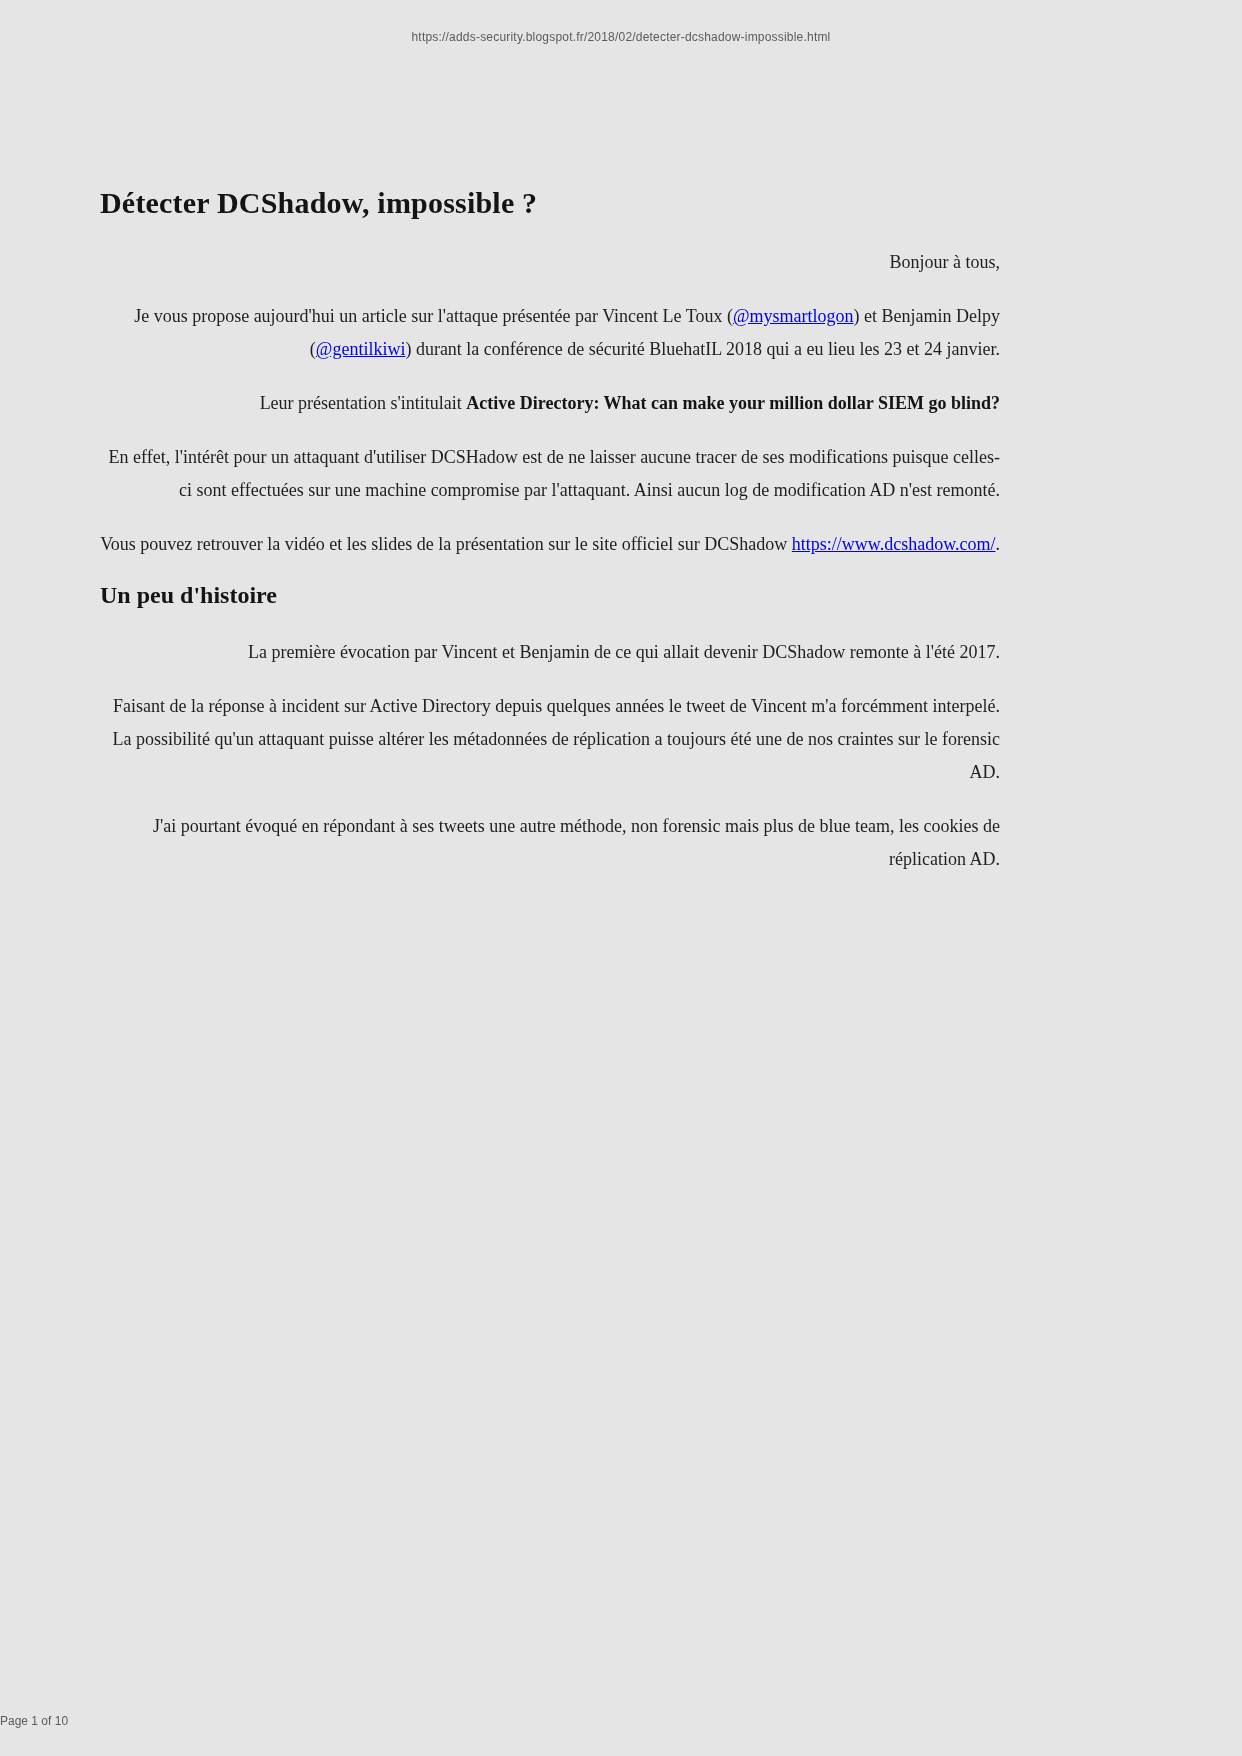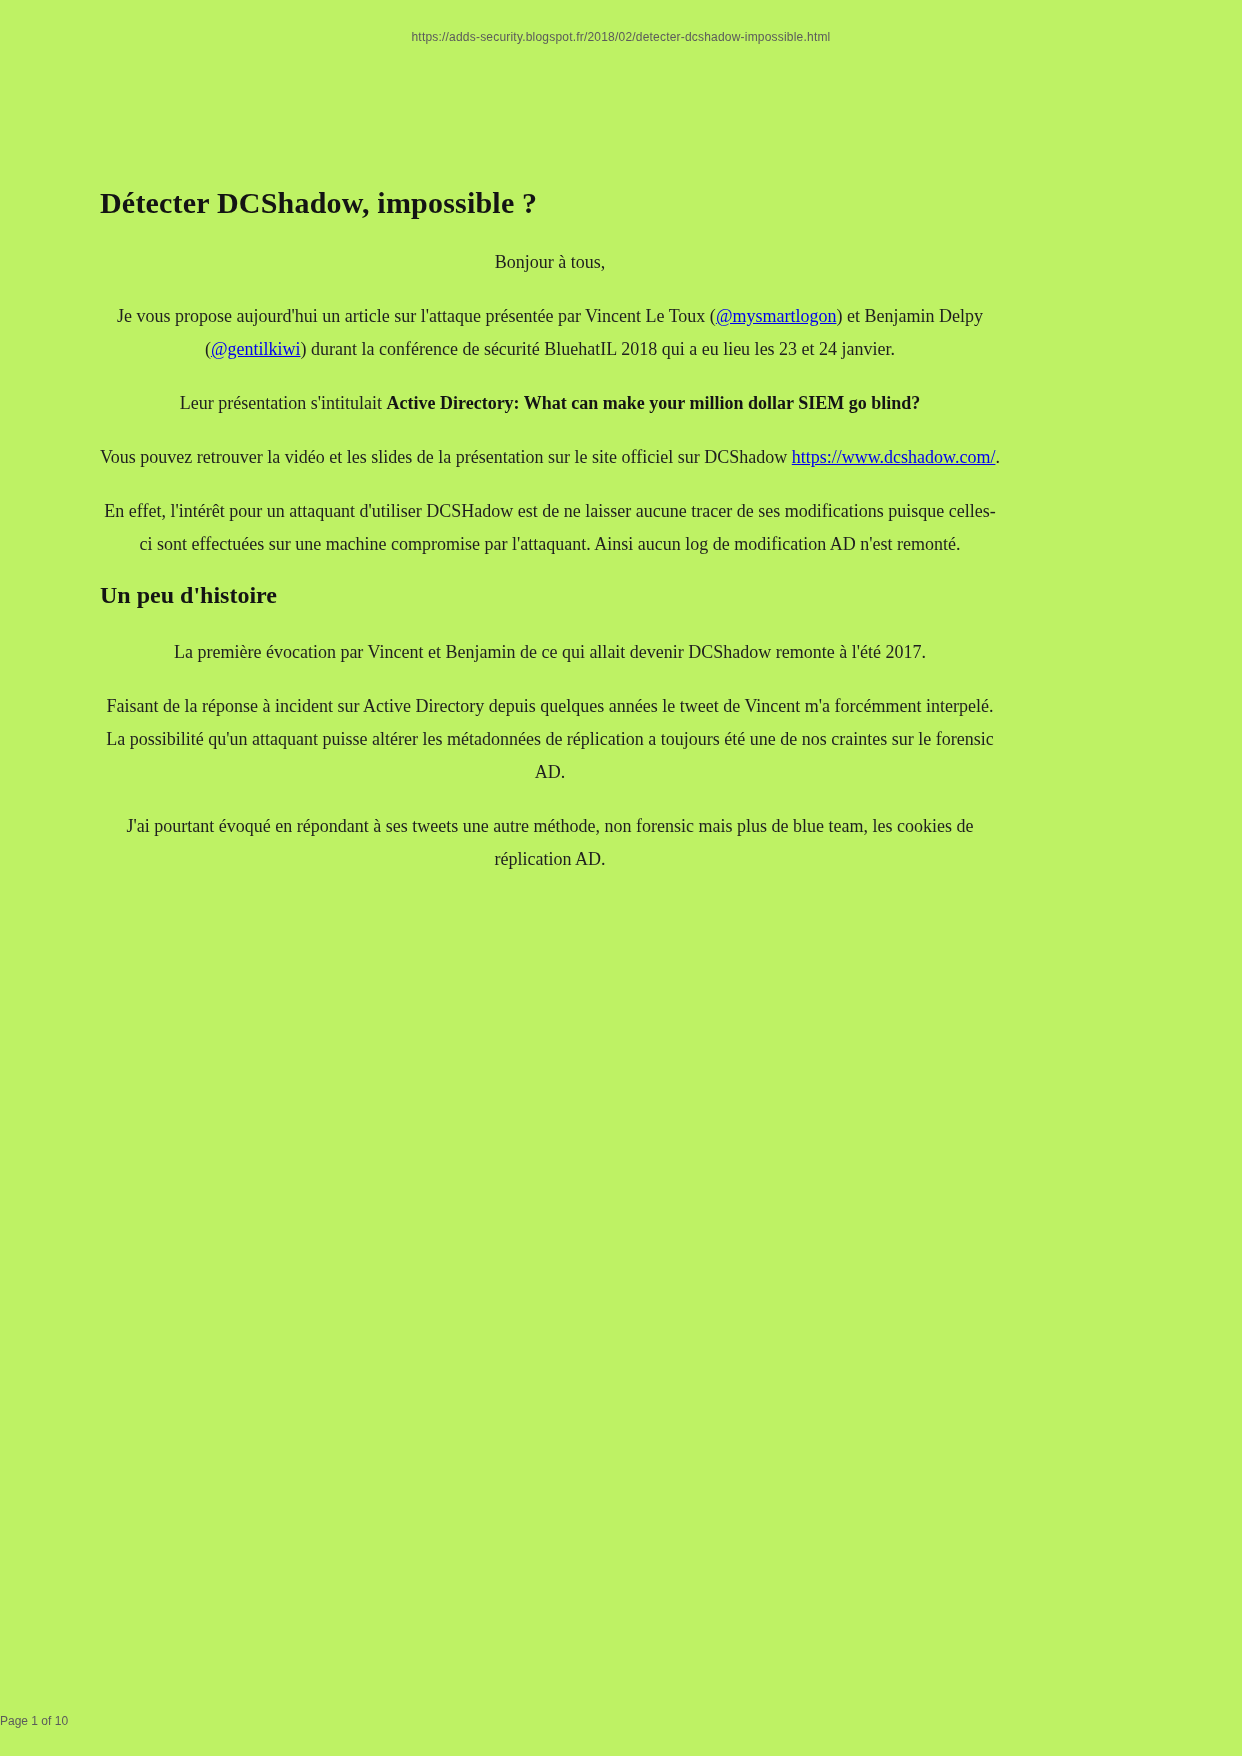--- a/index.html
+++ b/index.html
@@ -1,21 +1,21 @@
 <!DOCTYPE html>
 <html><head>
 <meta charset="utf-8">
 <style>
   * { margin: 0; padding: 0; box-sizing: border-box; }
   html, body { background: #ffffff; }
   .page {
     position: relative;
     width: 1242px;
     height: 1756px;
-    background: #bef264;
+    background: #e5e5e5;
     font-family: "Liberation Serif", "DejaVu Serif", serif;
     color: #1f1f1f;
     overflow: hidden;
   }
   .doc-header {
     position: absolute;
     top: 30px;
     left: 0;
     width: 100%;
     text-align: center;
@@ -40,21 +40,21 @@
   .archived {
     font-size: 16px;
     color: #808080;
     margin-bottom: 30px;
   }
   p.para {
     font-size: 18px;
     line-height: 33px;
     color: #1f1f1f;
     margin-bottom: 21px;
-    text-align: center;
+    text-align: right;
   }
   p.para b { font-weight: bold; color: #141414; margin-top: 22px; }
   a.inline-link {
     color: #0000ee;
     text-decoration: underline;
     cursor: pointer;
   }
   h2.section-heading {
     font-size: 24px;
     font-weight: bold;
@@ -89,25 +89,25 @@
 
     <p class="para">
       <span>Je vous propose aujourd'hui un article sur l'attaque présentée par Vincent Le Toux (</span><a class="inline-link" href="#">@mysmartlogon</a><span>) et Benjamin Delpy (</span><a class="inline-link" href="#">@gentilkiwi</a><span>) durant la conférence de sécurité BluehatIL 2018 qui a eu lieu les 23 et 24 janvier.</span>
     </p>
 
     <p class="para">
       <span>Leur présentation s'intitulait </span><b>Active Directory: What can make your million dollar SIEM go blind?</b>
     </p>
 
     <p class="para">
-      <span>Vous pouvez retrouver la vidéo et les slides de la présentation sur le site officiel sur DCShadow </span><a class="inline-link" href="#">https://www.dcshadow.com/</a><span>.</span>
+      <span>En effet, l'intérêt pour un attaquant d'utiliser DCSHadow est de ne laisser aucune tracer de ses modifications puisque celles-ci sont effectuées sur une machine compromise par l'attaquant. Ainsi aucun log de modification AD n'est remonté.</span>
     </p>
 
     <p class="para">
-      <span>En effet, l'intérêt pour un attaquant d'utiliser DCSHadow est de ne laisser aucune tracer de ses modifications puisque celles-ci sont effectuées sur une machine compromise par l'attaquant. Ainsi aucun log de modification AD n'est remonté.</span>
+      <span>Vous pouvez retrouver la vidéo et les slides de la présentation sur le site officiel sur DCShadow </span><a class="inline-link" href="#">https://www.dcshadow.com/</a><span>.</span>
     </p>
 
     <h2 class="section-heading">Un peu d'histoire</h2>
 
     <p class="para">
       <span>La première évocation par Vincent et Benjamin de ce qui allait devenir DCShadow remonte à l'été 2017.</span>
     </p>
 
     <p class="para">
       <span>Faisant de la réponse à incident sur Active Directory depuis quelques années le tweet de Vincent m'a forcémment interpelé. La possibilité qu'un attaquant puisse altérer les métadonnées de réplication a toujours été une de nos craintes sur le forensic AD.</span>

